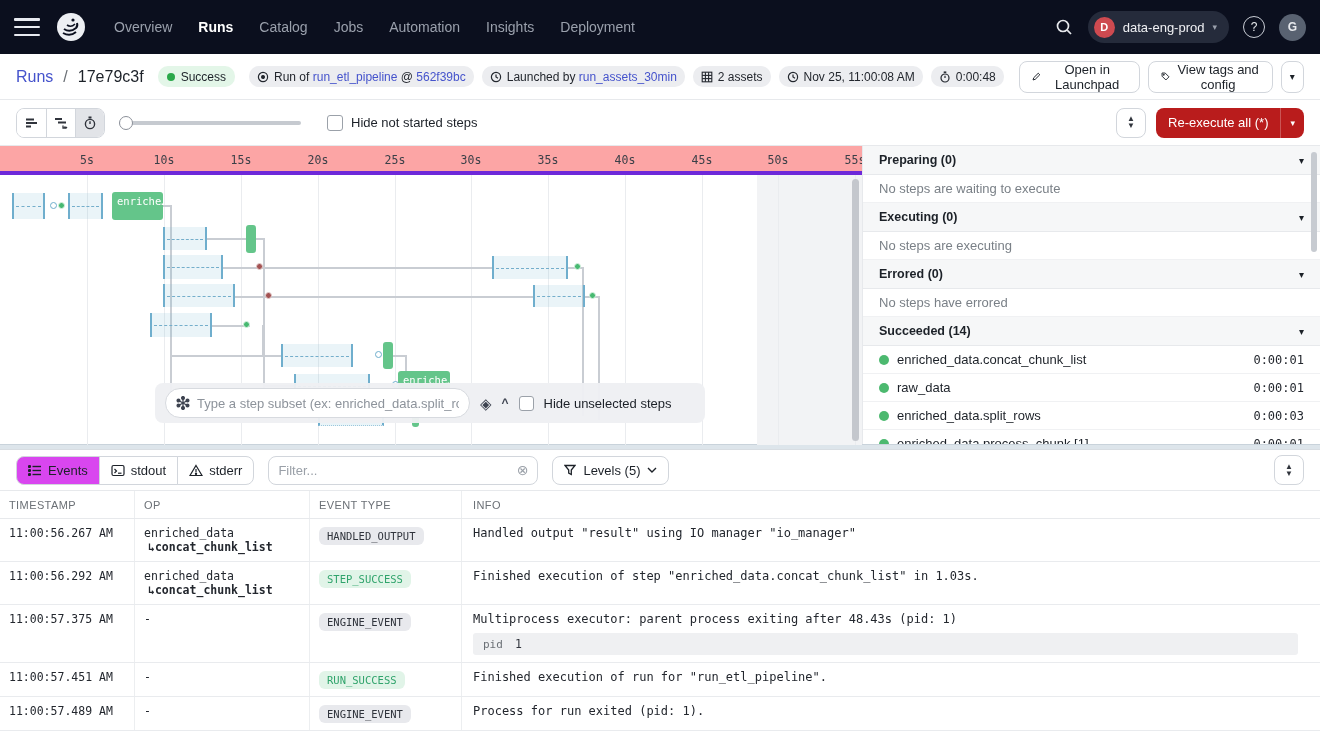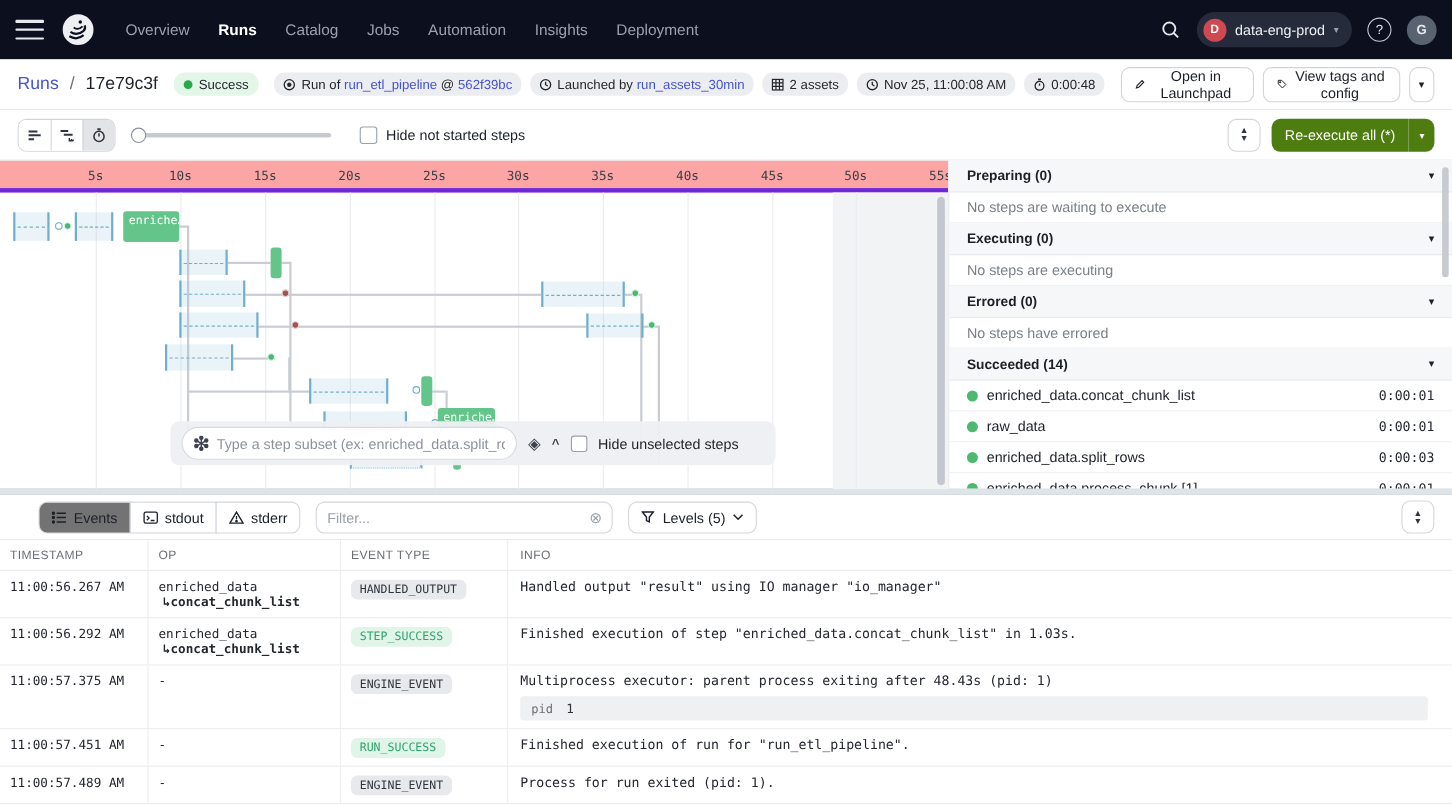--- a/index.html
+++ b/index.html
@@ -42,21 +42,21 @@
   .seg-group { display:flex; border:1px solid #d2d6dc; border-radius:8px; overflow:hidden; }
   .seg-btn { width:29px; height:28px; display:flex; align-items:center; justify-content:center; background:#fff; border:none; border-left:1px solid #d2d6dc; cursor:pointer; color:#30343c; }
   .seg-btn:first-child { border-left:none; }
   .seg-btn.active { background:#e2e4e8; }
   .slider { position:relative; width:182px; height:14px; cursor:pointer; }
   .slider-track { position:absolute; top:5px; left:0; right:0; height:4px; border-radius:2px; background:#c6cad0; }
   .slider-knob { position:absolute; top:0; left:0; width:14px; height:14px; border-radius:50%; background:#fff; border:1.5px solid #8b9099; }
   .chk { width:16px; height:16px; border:1.5px solid #9ba1a9; border-radius:3px; background:#fff; cursor:pointer; flex:none; }
   .chk-label { font-size:13px; color:#1c2128; margin-left:8px; }
   .stepper { width:30px; height:30px; border:1px solid #d2d6dc; border-radius:8px; background:#fff; display:flex; flex-direction:column; align-items:center; justify-content:center; line-height:6px; cursor:pointer; color:#30343c; font-size:8px; gap:1px; }
-  .reexec { height:30px; border-radius:8px; background:#4d7c0f; color:#fff; display:flex; align-items:center; cursor:pointer; }
+  .reexec { height:30px; border-radius:8px; background:#b91c1c; color:#fff; display:flex; align-items:center; cursor:pointer; }
   .reexec-label { font-size:13px; padding:0 12px; }
   .reexec-caret { padding:0 9px; border-left:1px solid rgba(255,255,255,.25); font-size:9px; color:#fff; align-self:stretch; display:flex; align-items:center; }
 
   
   .main-split { position:relative; height:299px; border-bottom:1px solid #c9d3db; }
   .gantt { position:absolute; left:0; top:0; width:862px; height:299px; overflow:hidden; }
   .axis { position:absolute; left:0; top:0; width:100%; height:29px; background:#fca5a5; border-bottom:4px solid #6d28d9; }
   .axis-tick { position:absolute; top:7px; transform:translateX(-50%); font-family:"DejaVu Sans Mono", monospace; font-size:11.5px; color:#3a3f47; }
   .gridline { position:absolute; top:29px; bottom:0; width:1px; background:#eaecef; }
   .g-shade { position:absolute; background:#f2f3f5; }
@@ -92,21 +92,21 @@
   .panel-scroll { position:absolute; right:3px; top:6px; width:6px; height:100px; border-radius:3px; background:#c7cbd1; }
 
   .split-divider { height:5px; background:#dde5eb; border-bottom:1px solid #d8dde2; }
 
   
   .events-toolbar { height:40px; display:flex; align-items:center; padding:0 16px; gap:14px; }
   .tab-group { display:flex; }
   .tab { height:29px; display:flex; align-items:center; gap:6px; padding:0 11px; border:1px solid #d2d6dc; margin-left:-1px; background:#fff; font-size:13px; color:#1c2128; cursor:pointer; font-family:inherit; }
   .tab:first-child { border-radius:8px 0 0 8px; margin-left:0; }
   .tab:last-child { border-radius:0 8px 8px 0; }
-  .tab.active { background:#737373;margin-left:19px; }
+  .tab.active { background:#d946ef; }
   .filter-wrap { height:29px; width:270px; border:1px solid #d2d6dc; border-radius:8px; display:flex; align-items:center; padding:0 9px; gap:6px; }
   .filter-wrap input { border:none; outline:none; flex:1; font-size:13px; font-family:"Liberation Sans", sans-serif; background:transparent; color:#1c2128; }
   .filter-wrap input::placeholder { color:#9aa0a8; }
   .clear-x { color:#9ba1a9; font-size:14px; cursor:pointer; line-height:1; }
   .levels-btn { height:29px; border:1px solid #d2d6dc; border-radius:8px; background:#fff; display:flex; align-items:center; gap:7px; padding:0 11px; font-size:13px; color:#1c2128; cursor:pointer; font-family:inherit; }
   .toolbar-right { margin-left:auto; }
 
   
   .etable { border-top:1px solid #e7e9ec; }
   .erow, .ehead { display:grid; grid-template-columns:135px 175px 152px 1fr; }

